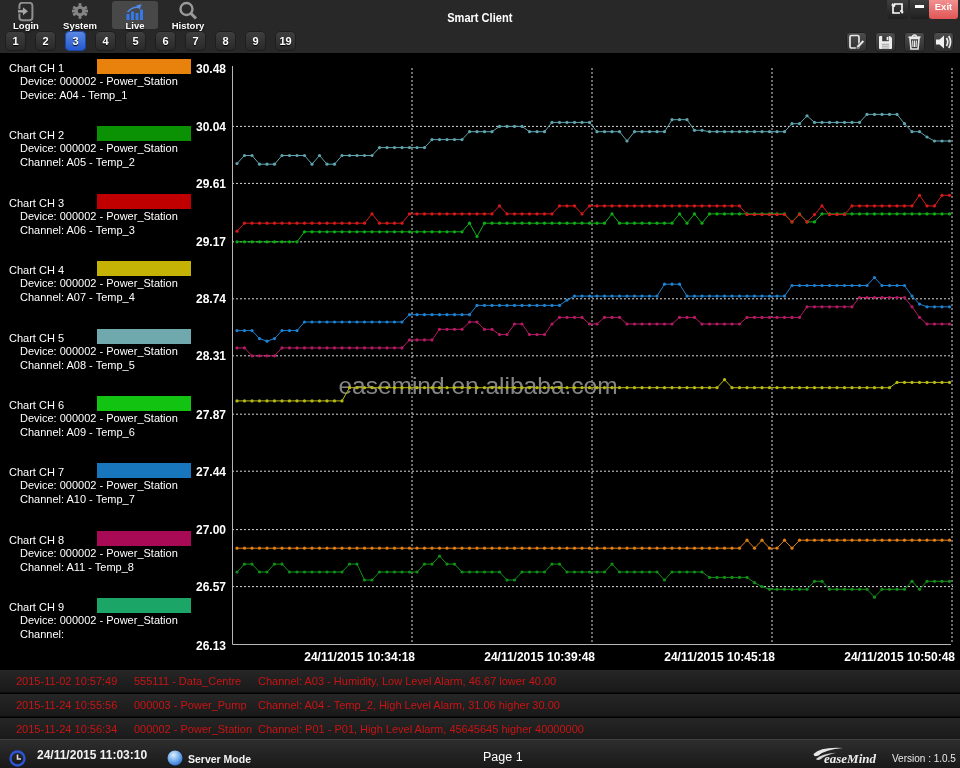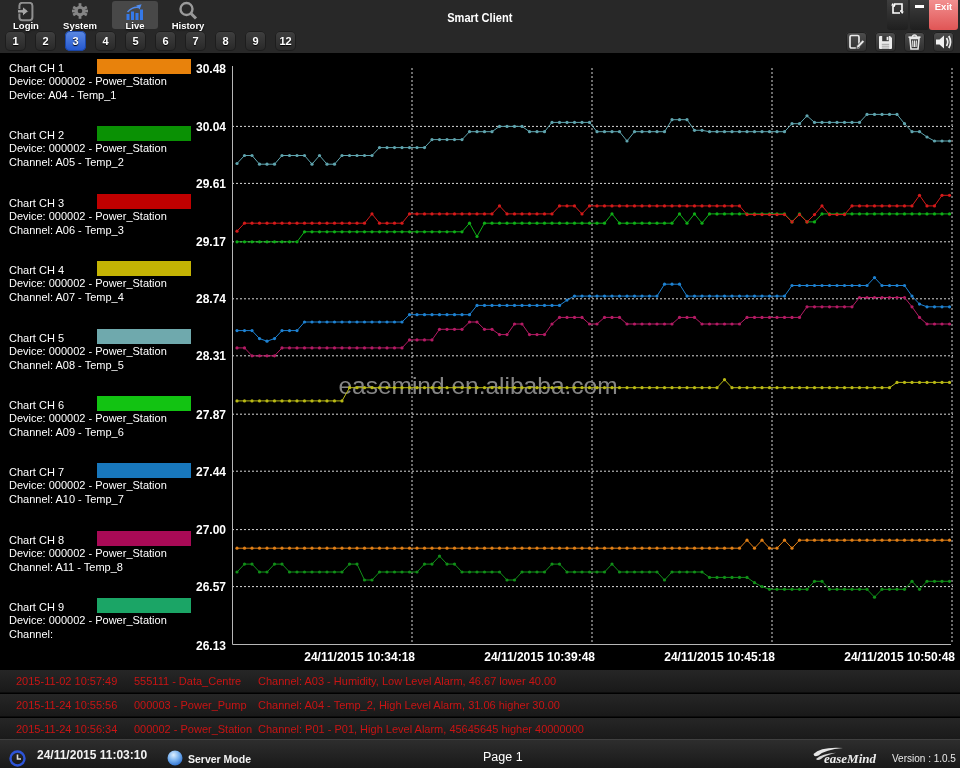--- a/index.html
+++ b/index.html
@@ -9,31 +9,31 @@
 #hdr{position:absolute;left:0;top:0;width:960px;height:53px;background:#282828;}
 #livebox{position:absolute;left:112px;top:1px;width:46px;height:28px;background:#484848;border-radius:3px;}
 .nlab{position:absolute;top:19.5px;width:56px;text-align:center;color:#fff;font-size:9.5px;font-weight:bold;
  text-shadow:0 1px 2px #000;}
 #title{position:absolute;left:0;top:10px;width:960px;text-align:center;color:#fff;
  font-size:13.5px;font-weight:bold;}
 .tab{position:absolute;top:31px;width:21px;height:20px;border-radius:5px;color:#fff;
  background:linear-gradient(#404040,#282828);font-size:11px;font-weight:bold;
  text-align:center;line-height:20px;box-shadow:inset 0 0 0 1px #1d1d1d;text-shadow:0 1px 1px #000;}
 .tab.blue{background:linear-gradient(#5d8ae2,#2256cf);box-shadow:inset 0 0 0 1px #1a46a8;}
-.wbtn{position:absolute;top:0px;height:30px;background:linear-gradient(#3e3e3e,#1f1f1f);
+.wbtn{position:absolute;top:0px;height:19px;background:linear-gradient(#3e3e3e,#1f1f1f);
  border-radius:0 0 3px 3px;text-align:center;}
 .wbtn.exit{background:linear-gradient(#f29090,#e05555);color:#fff;font-size:9.5px;font-weight:bold;line-height:13px;}
 .tbtn{position:absolute;top:32px;width:21px;height:20px;border-radius:4px;
  background:linear-gradient(#4e4e4e,#2e2e2e);box-shadow:inset 0 0 0 1px #202020;
  display:flex;align-items:center;justify-content:center;}
 
 .entry{position:absolute;left:0;width:232px;height:60px;color:#fff;}
 .et{position:absolute;left:9px;top:1px;font-size:11px;}
 .sw{position:absolute;left:97px;top:-2px;width:94px;height:15px;}
-.el{position:absolute;left:9px;font-size:11px;white-space:nowrap;}
+.el{position:absolute;left:20px;font-size:11px;white-space:nowrap;}
 
 #alarms{position:absolute;left:0;top:670px;width:960px;}
 .arow{position:relative;height:22px;margin-bottom:1px;background:linear-gradient(#262626,#191919);
  border-bottom:1px solid #0c0c0c;color:#c91414;font-size:11px;line-height:22px;}
 .arow .c1{position:absolute;left:16px;}
 .arow .c2{position:absolute;left:134px;}
 .arow .c3{position:absolute;left:258px;}
 
 #ftr{position:absolute;left:0;top:739px;width:960px;height:29px;background:linear-gradient(#2e2e2e,#191919);box-shadow:inset 0 1px 0 #404040;}
 #ftime{position:absolute;left:37px;top:748px;color:#f2f2f2;font-size:12px;font-weight:bold;}
@@ -912,21 +912,21 @@
 <div id="title"><span style="display:inline-block;transform:scaleX(0.82)">Smart Client</span></div>
 <div class="tab" style="left:5px">1</div>
       <div class="tab" style="left:35px">2</div>
       <div class="tab blue" style="left:65px">3</div>
       <div class="tab" style="left:95px">4</div>
       <div class="tab" style="left:125px">5</div>
       <div class="tab" style="left:155px">6</div>
       <div class="tab" style="left:185px">7</div>
       <div class="tab" style="left:215px">8</div>
       <div class="tab" style="left:245px">9</div>
-      <div class="tab" style="left:275px">12</div>
+      <div class="tab" style="left:275px">19</div>
 <div class="wbtn" style="left:887px;width:21px">
 <svg width="13" height="11" viewBox="0 0 13 11" style="margin-top:0px">
 <path d="M3.5 3 V1 H11 V8 H9" fill="none" stroke="#fff" stroke-width="1.6"></path>
 <path d="M9.5 8.5 L11.2 11 L12.8 8.5" fill="#fff" stroke="none"></path>
 <path d="M9 10 H2 V3 H4" fill="none" stroke="#fff" stroke-width="1.6"></path>
 <path d="M3.3 2.5 L1.7 0 L0.1 2.5" fill="#fff" stroke="none"></path>
 </svg></div>
 <div class="wbtn" style="left:910px;width:19px">
         <div style="width:9px;height:3px;background:#fff;margin:5px auto 0"></div>
       </div>

